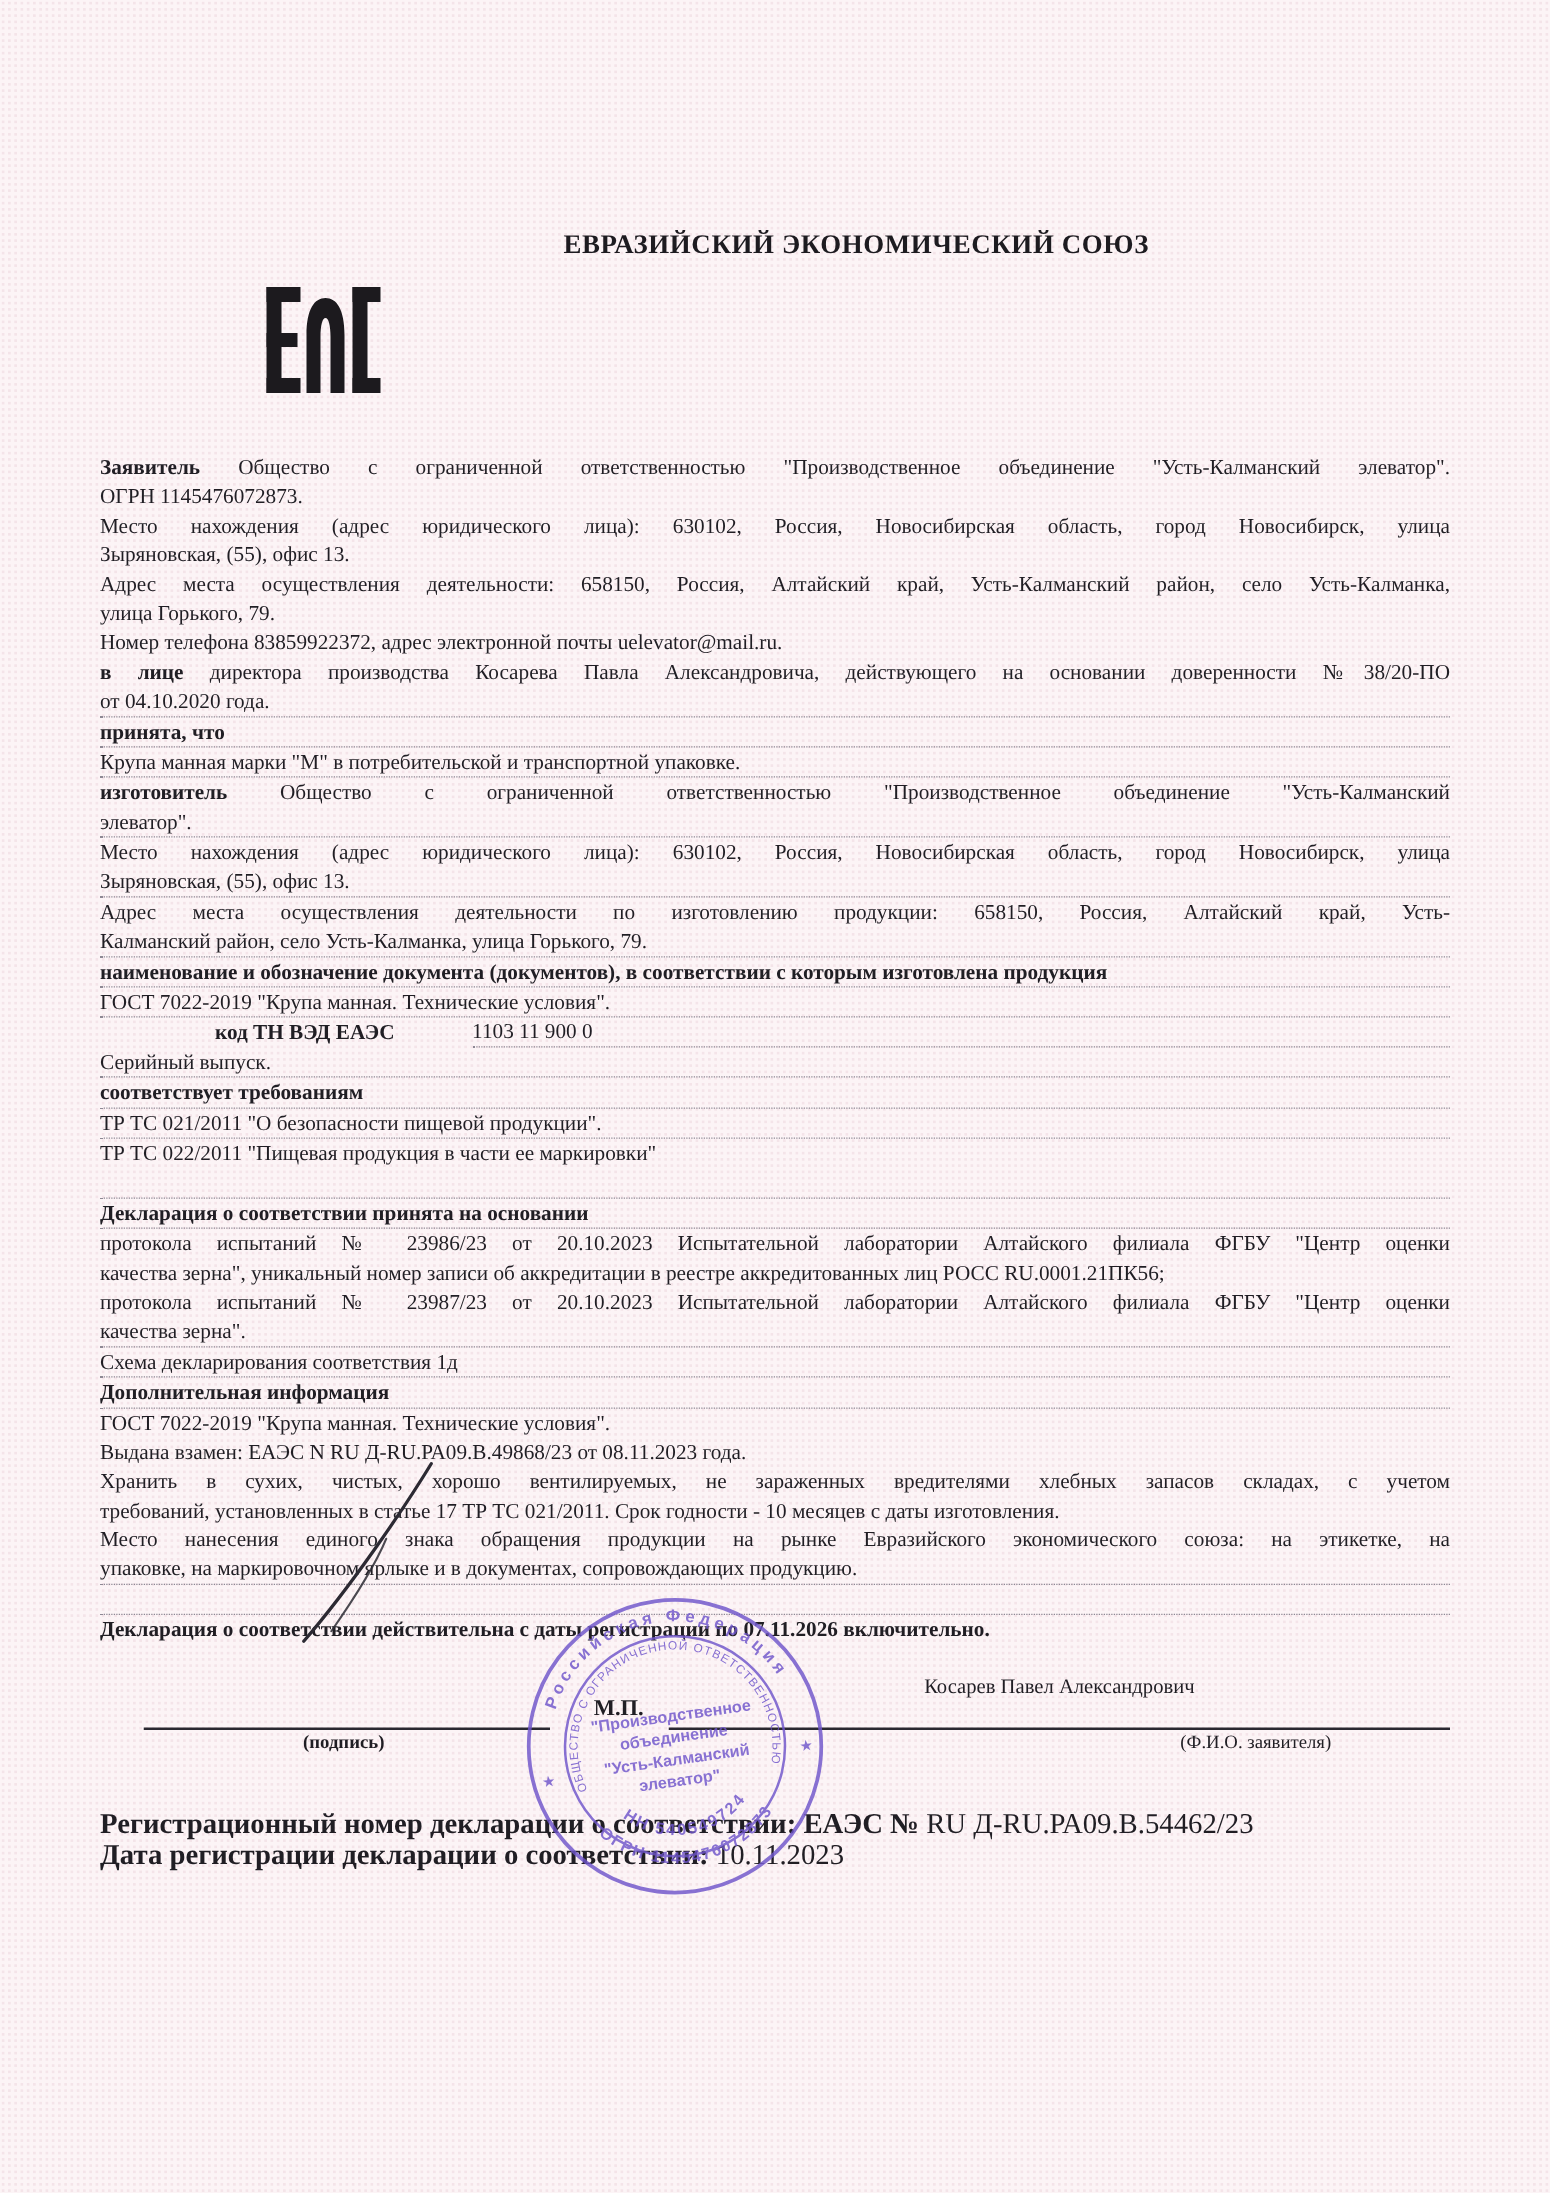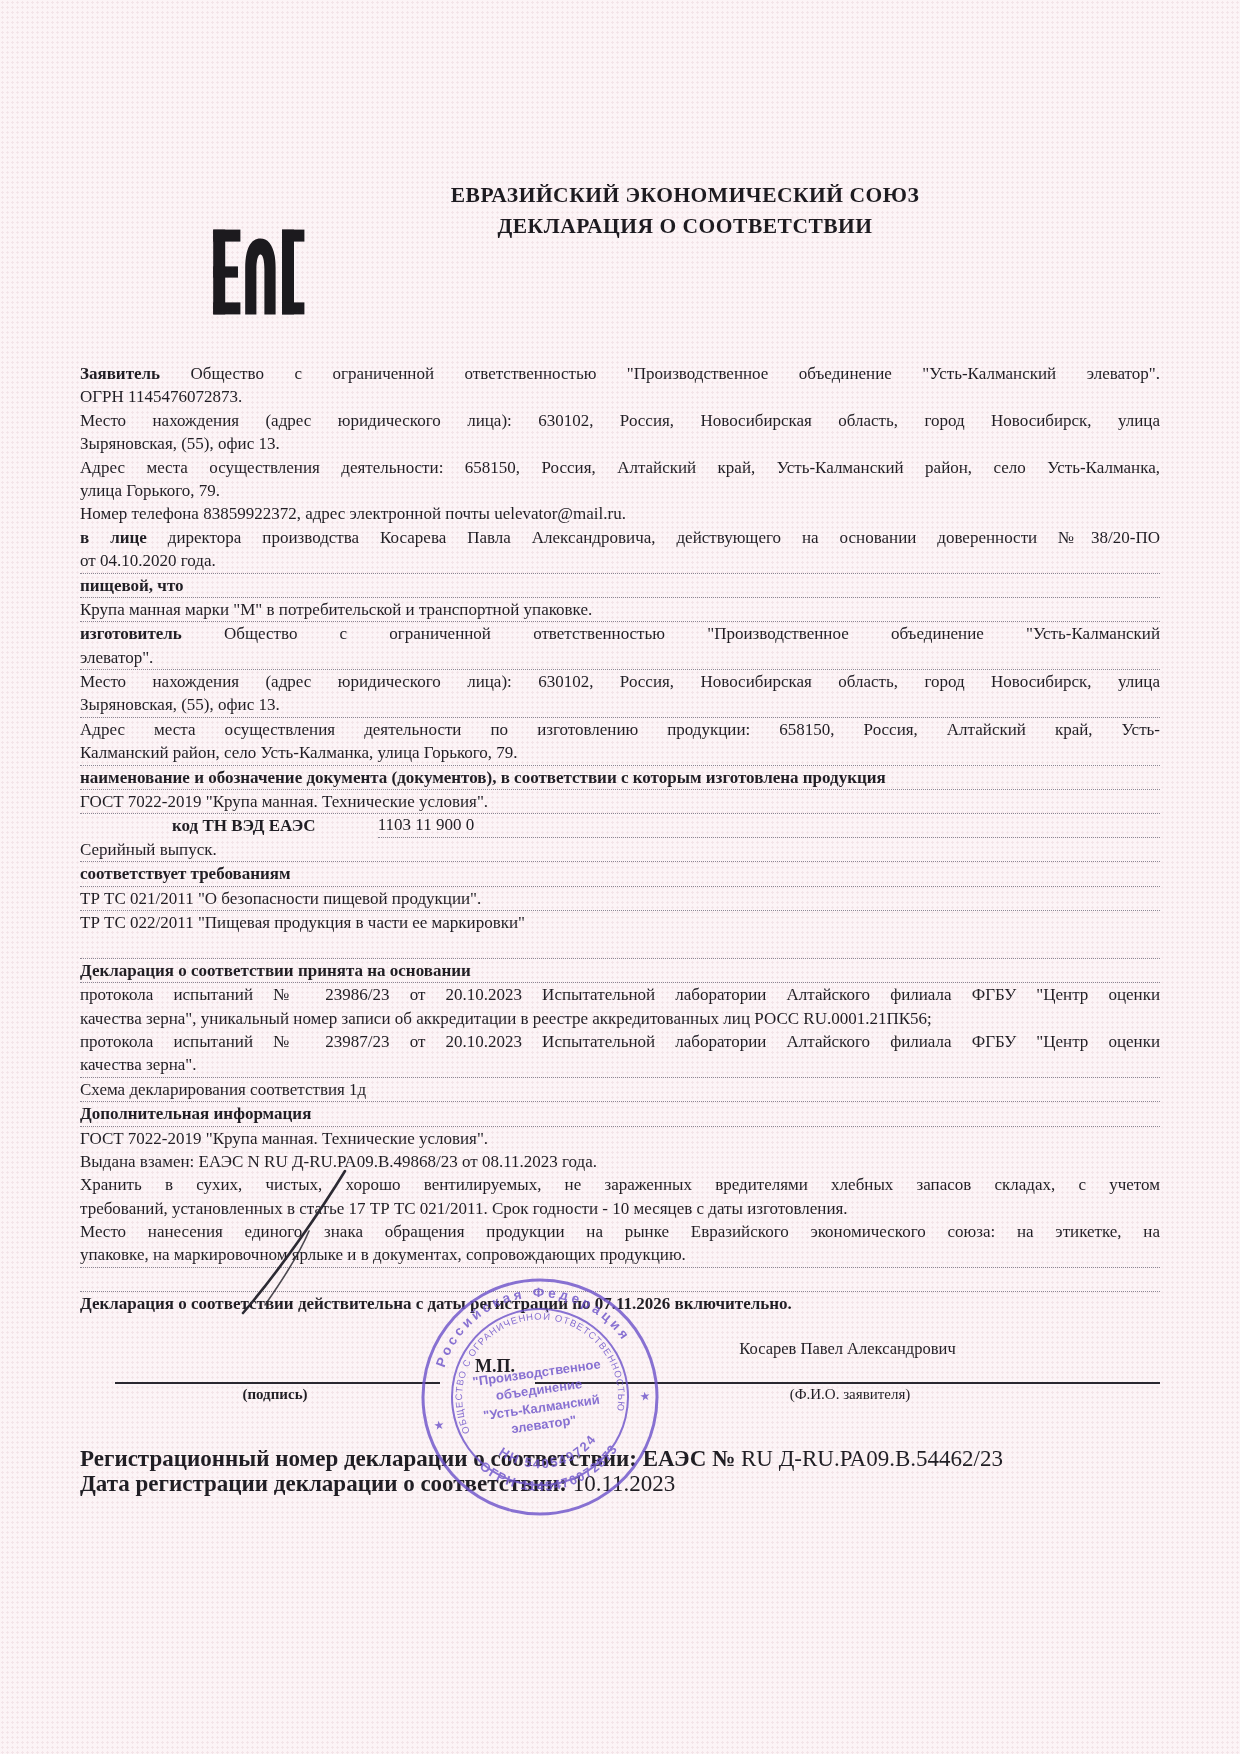--- a/index.html
+++ b/index.html
@@ -47,21 +47,21 @@
 
   .line.tnved{display:flex;padding-left:92px;border-bottom:none;align-items:flex-end;}
   .tnved-value{flex:1;margin-left:62px;border-bottom:1.5px dotted var(--dots);}
 
   .sig-block{position:relative;height:100px;margin-top:18px;font-size:17px;}
   .sig-name{position:absolute;left:455px;top:5px;width:625px;text-align:center;font-size:16.5px;}
   .sig-mp{position:absolute;left:395px;top:22px;font-weight:bold;font-size:18px;text-align:center;}
   .sig-line-left{position:absolute;left:35px;top:48px;width:325px;border-top:2px solid #2a2830;}
   .sig-line-right{position:absolute;left:455px;top:48px;width:625px;border-top:2px solid #2a2830;}
   .sig-podpis{position:absolute;left:110px;top:52px;width:170px;text-align:center;font-size:15px;font-weight:bold;}
-  .sig-fio{position:absolute;left:555px;top:52px;width:430px;text-align:center;font-size:15px;}
+  .sig-fio{position:absolute;left:555px;top:52px;width:430px;text-align:right;font-size:15px;}
 
   .reg-block{margin-top:12px;font-size:23px;line-height:25px;}
 
   .stamp{
     position:absolute;left:415px;top:1272px;width:250px;height:250px;
     color:var(--stamp);opacity:.82;
     pointer-events:none;
   }
   .stamp text{font-family:"Liberation Sans", sans-serif;}
   .signature-stroke{
@@ -83,35 +83,34 @@
       <rect x="4" y="93" width="34" height="15"></rect>
       <path d="M44,108 V50 C44,24 52,13 63,13 C74,13 82,24 82,50 V108 H68 V52 C68,40 66,33 63,33 C60,33 58,40 58,52 V108 Z"></path>
       <rect x="90" y="2" width="15" height="106"></rect>
       <rect x="90" y="2" width="28" height="15"></rect>
       <rect x="90" y="93" width="28" height="15"></rect>
     </g>
   </svg>
 
   <div class="title">
     <div>ЕВРАЗИЙСКИЙ ЭКОНОМИЧЕСКИЙ СОЮЗ</div>
-    <div>ДЕКЛАРАЦИЯ О СООТВЕТСТВИИ</div>
   </div>
 
   <div class="doc-body">
     <div>
         <div class="line j"><span class="b">Заявитель </span><span>Общество с ограниченной ответственностью "Производственное объединение "Усть-Калманский элеватор".</span></div>
         <div class="line">ОГРН 1145476072873.</div>
         <div class="line j">Место нахождения (адрес юридического лица): 630102, Россия, Новосибирская область, город Новосибирск, улица</div>
         <div class="line">Зыряновская, (55), офис 13.</div>
         <div class="line j">Адрес места осуществления деятельности: 658150, Россия, Алтайский край, Усть-Калманский район, село Усть-Калманка,</div>
         <div class="line">улица Горького, 79.</div>
         <div class="line">Номер телефона 83859922372, адрес электронной почты uelevator@mail.ru.</div>
         <div class="line j"><span class="b">в лице </span><span>директора производства Косарева Павла Александровича, действующего на основании доверенности №38/20-ПО</span></div>
         <div class="line u">от 04.10.2020 года.</div>
-        <div class="line u"><span class="b">пищевой, что</span></div>
+        <div class="line u"><span class="b">принята, что</span></div>
         <div class="line u">Крупа манная марки "М" в потребительской и транспортной упаковке.</div>
         <div class="line j"><span class="b">изготовитель </span><span>Общество с ограниченной ответственностью "Производственное объединение "Усть-Калманский</span></div>
         <div class="line u">элеватор".</div>
         <div class="line j">Место нахождения (адрес юридического лица): 630102, Россия, Новосибирская область, город Новосибирск, улица</div>
         <div class="line u">Зыряновская, (55), офис 13.</div>
         <div class="line j">Адрес места осуществления деятельности по изготовлению продукции: 658150, Россия, Алтайский край, Усть-</div>
         <div class="line u">Калманский район, село Усть-Калманка, улица Горького, 79.</div>
         <div class="line u"><span class="b">наименование и обозначение документа (документов), в соответствии с которым изготовлена продукция</span></div>
         <div class="line u">ГОСТ 7022-2019 "Крупа манная. Технические условия".</div>
         <div class="line tnved">

